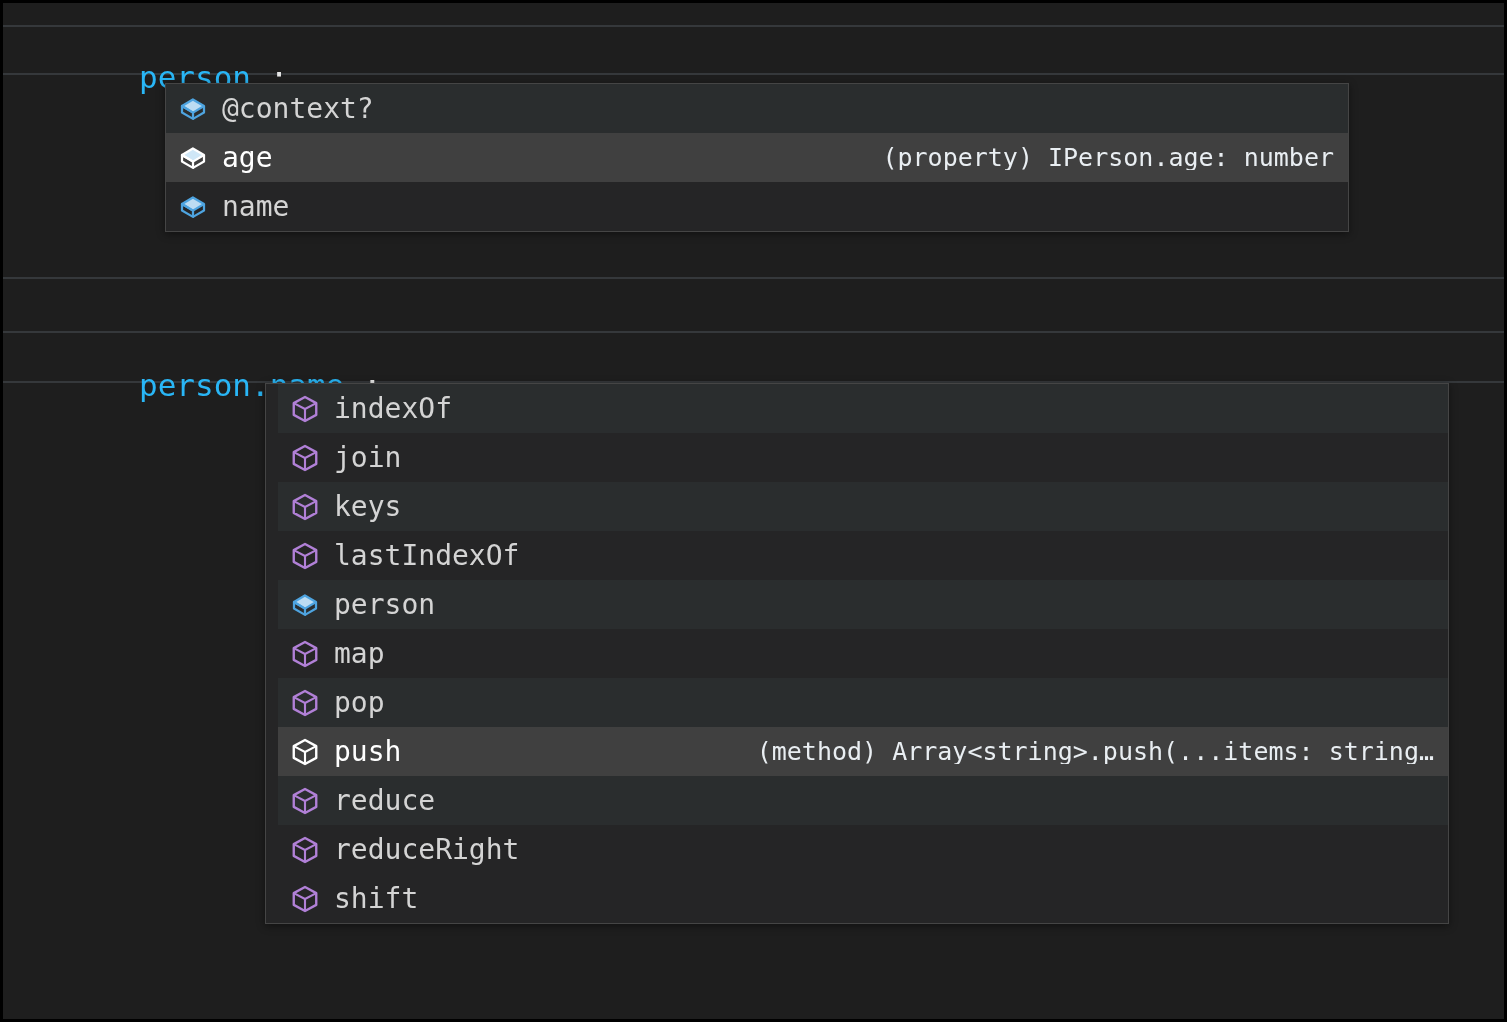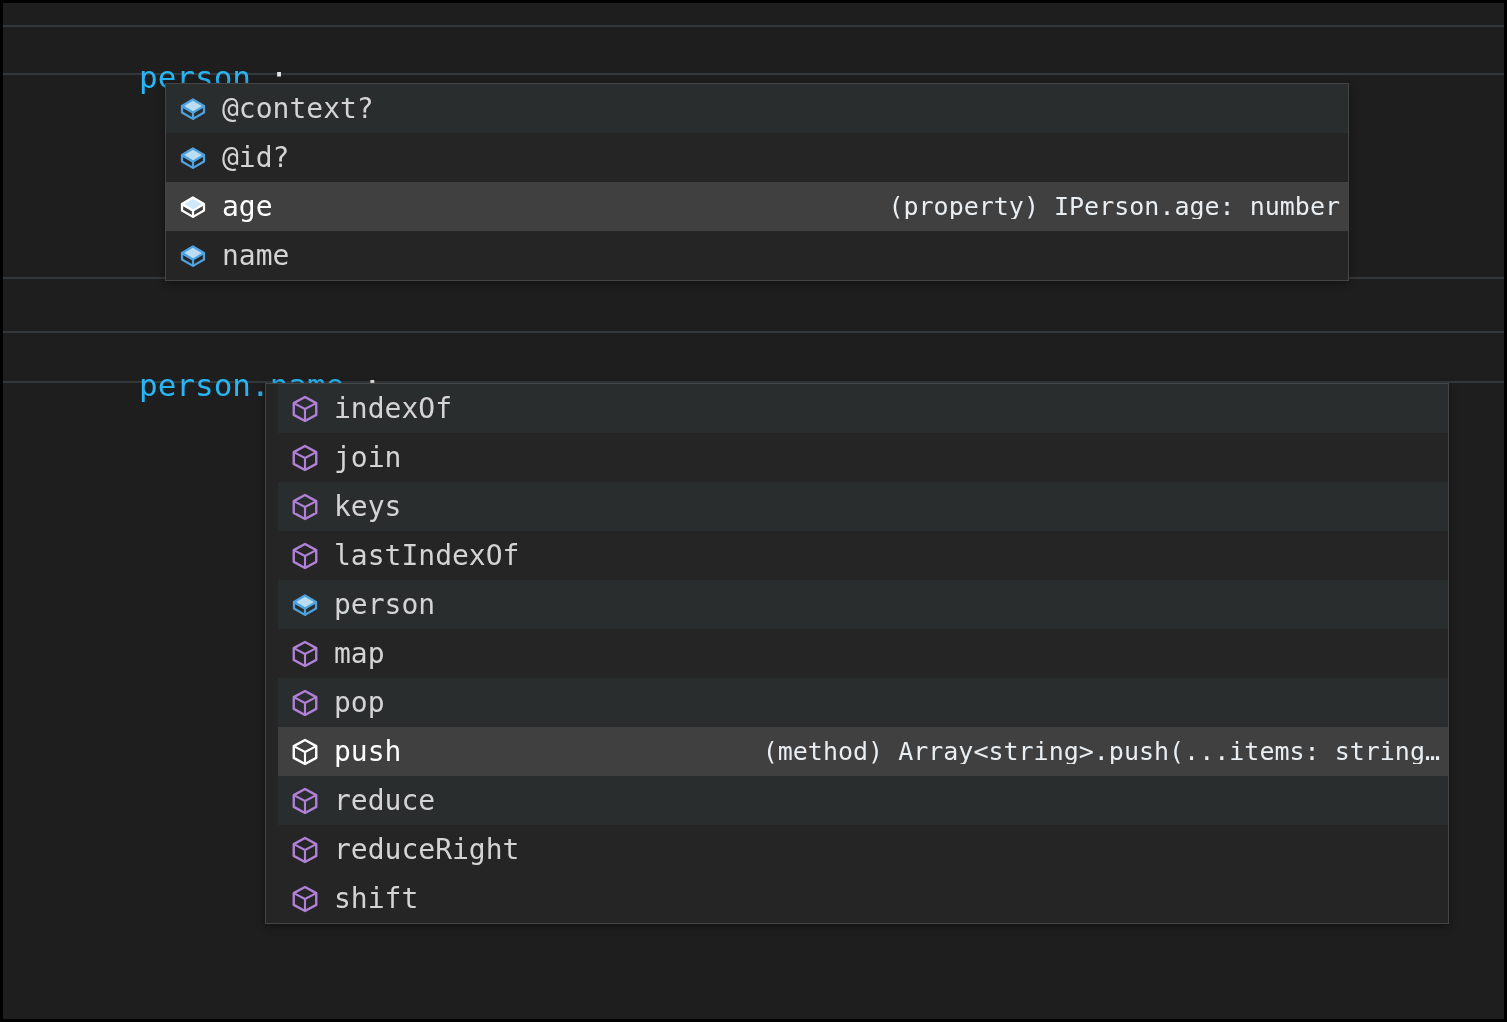--- a/index.html
+++ b/index.html
@@ -81,21 +81,21 @@
   .srow .label {
     color:#d4d4d4;
     font-family:"DejaVu Sans Mono","Liberation Mono",monospace;
     font-size:28px;
     line-height:28px;
     white-space:nowrap;
   }
   .srow.selected .label { color:#ffffff; }
   .srow .detail {
     margin-left:auto;
-    padding-right:8px;
+    padding-right:14px;
     color:#cfd8de;
     font-family:"DejaVu Sans Mono","Liberation Mono",monospace;
     font-size:25px;
     line-height:25px;
     white-space:nowrap;
     overflow:hidden;
     opacity:0;
   }
   .srow.selected .detail { opacity:1; color:#e9eef2; }
 
@@ -127,87 +127,78 @@
     <div class="suggest" id="suggest-1">
         <div class="srow alt">
           <svg class="icon" viewBox="0 0 24 24">
             <path d="M3.2 9.6 11.9 4.4 20.8 9.6 12 14.9Z" fill="#bcdcf2" stroke="#4ea4e0" stroke-width="1.8" stroke-linejoin="round"></path>
             <path d="M3.2 9.6v5.2L12 19.9v-5Z" fill="none" stroke="#4ea4e0" stroke-width="1.8" stroke-linejoin="round"></path>
             <path d="M20.8 9.6v5.2L12 19.9" fill="none" stroke="#4ea4e0" stroke-width="1.8" stroke-linejoin="round"></path>
           </svg>
           <span class="label">@context?</span>
           <span class="detail"></span>
         </div>
+        <div class="srow selected">
+          <svg class="icon" viewBox="0 0 24 24">
+            <path d="M3.2 9.6 11.9 4.4 20.8 9.6 12 14.9Z" fill="#cfe7f7" stroke="#ffffff" stroke-width="1.8" stroke-linejoin="round"></path>
+            <path d="M3.2 9.6v5.2L12 19.9v-5Z" fill="none" stroke="#ffffff" stroke-width="1.8" stroke-linejoin="round"></path>
+            <path d="M20.8 9.6v5.2L12 19.9" fill="none" stroke="#ffffff" stroke-width="1.8" stroke-linejoin="round"></path>
+          </svg>
+          <span class="label">age</span>
+          <span class="detail">(property) IPerson.age: number</span>
+        </div>
         <div class="srow">
           <svg class="icon" viewBox="0 0 24 24">
             <path d="M3.2 9.6 11.9 4.4 20.8 9.6 12 14.9Z" fill="#bcdcf2" stroke="#4ea4e0" stroke-width="1.8" stroke-linejoin="round"></path>
             <path d="M3.2 9.6v5.2L12 19.9v-5Z" fill="none" stroke="#4ea4e0" stroke-width="1.8" stroke-linejoin="round"></path>
             <path d="M20.8 9.6v5.2L12 19.9" fill="none" stroke="#4ea4e0" stroke-width="1.8" stroke-linejoin="round"></path>
           </svg>
-          <span class="label">@id?</span>
-          <span class="detail"></span>
-        </div>
-        <div class="srow selected">
-          <svg class="icon" viewBox="0 0 24 24">
-            <path d="M3.2 9.6 11.9 4.4 20.8 9.6 12 14.9Z" fill="#cfe7f7" stroke="#ffffff" stroke-width="1.8" stroke-linejoin="round"></path>
-            <path d="M3.2 9.6v5.2L12 19.9v-5Z" fill="none" stroke="#ffffff" stroke-width="1.8" stroke-linejoin="round"></path>
-            <path d="M20.8 9.6v5.2L12 19.9" fill="none" stroke="#ffffff" stroke-width="1.8" stroke-linejoin="round"></path>
-          </svg>
-          <span class="label">age</span>
-          <span class="detail">(property) IPerson.age: number</span>
-        </div>
-        <div class="srow">
+          <span class="label">name</span>
+          <span class="detail"></span>
+        </div>
+      </div>
+    <div class="suggest" id="suggest-2">
+        <div class="srow alt">
+          <svg class="icon" viewBox="0 0 24 24">
+            <path d="M12 2.4 21 7.3v9.4L12 21.6 3 16.7V7.3Z" fill="none" stroke="#b180d7" stroke-width="1.9" stroke-linejoin="round"></path>
+            <path d="M12 12 21 7.3M12 12 3 7.3M12 12v9.6" fill="none" stroke="#b180d7" stroke-width="1.7" stroke-linejoin="round"></path>
+          </svg>
+          <span class="label">indexOf</span>
+          <span class="detail"></span>
+        </div>
+        <div class="srow">
+          <svg class="icon" viewBox="0 0 24 24">
+            <path d="M12 2.4 21 7.3v9.4L12 21.6 3 16.7V7.3Z" fill="none" stroke="#b180d7" stroke-width="1.9" stroke-linejoin="round"></path>
+            <path d="M12 12 21 7.3M12 12 3 7.3M12 12v9.6" fill="none" stroke="#b180d7" stroke-width="1.7" stroke-linejoin="round"></path>
+          </svg>
+          <span class="label">join</span>
+          <span class="detail"></span>
+        </div>
+        <div class="srow alt">
+          <svg class="icon" viewBox="0 0 24 24">
+            <path d="M12 2.4 21 7.3v9.4L12 21.6 3 16.7V7.3Z" fill="none" stroke="#b180d7" stroke-width="1.9" stroke-linejoin="round"></path>
+            <path d="M12 12 21 7.3M12 12 3 7.3M12 12v9.6" fill="none" stroke="#b180d7" stroke-width="1.7" stroke-linejoin="round"></path>
+          </svg>
+          <span class="label">keys</span>
+          <span class="detail"></span>
+        </div>
+        <div class="srow">
+          <svg class="icon" viewBox="0 0 24 24">
+            <path d="M12 2.4 21 7.3v9.4L12 21.6 3 16.7V7.3Z" fill="none" stroke="#b180d7" stroke-width="1.9" stroke-linejoin="round"></path>
+            <path d="M12 12 21 7.3M12 12 3 7.3M12 12v9.6" fill="none" stroke="#b180d7" stroke-width="1.7" stroke-linejoin="round"></path>
+          </svg>
+          <span class="label">lastIndexOf</span>
+          <span class="detail"></span>
+        </div>
+        <div class="srow alt">
           <svg class="icon" viewBox="0 0 24 24">
             <path d="M3.2 9.6 11.9 4.4 20.8 9.6 12 14.9Z" fill="#bcdcf2" stroke="#4ea4e0" stroke-width="1.8" stroke-linejoin="round"></path>
             <path d="M3.2 9.6v5.2L12 19.9v-5Z" fill="none" stroke="#4ea4e0" stroke-width="1.8" stroke-linejoin="round"></path>
             <path d="M20.8 9.6v5.2L12 19.9" fill="none" stroke="#4ea4e0" stroke-width="1.8" stroke-linejoin="round"></path>
           </svg>
-          <span class="label">name</span>
-          <span class="detail"></span>
-        </div>
-      </div>
-    <div class="suggest" id="suggest-2">
-        <div class="srow alt">
-          <svg class="icon" viewBox="0 0 24 24">
-            <path d="M12 2.4 21 7.3v9.4L12 21.6 3 16.7V7.3Z" fill="none" stroke="#b180d7" stroke-width="1.9" stroke-linejoin="round"></path>
-            <path d="M12 12 21 7.3M12 12 3 7.3M12 12v9.6" fill="none" stroke="#b180d7" stroke-width="1.7" stroke-linejoin="round"></path>
-          </svg>
-          <span class="label">indexOf</span>
-          <span class="detail"></span>
-        </div>
-        <div class="srow">
-          <svg class="icon" viewBox="0 0 24 24">
-            <path d="M12 2.4 21 7.3v9.4L12 21.6 3 16.7V7.3Z" fill="none" stroke="#b180d7" stroke-width="1.9" stroke-linejoin="round"></path>
-            <path d="M12 12 21 7.3M12 12 3 7.3M12 12v9.6" fill="none" stroke="#b180d7" stroke-width="1.7" stroke-linejoin="round"></path>
-          </svg>
-          <span class="label">join</span>
-          <span class="detail"></span>
-        </div>
-        <div class="srow alt">
-          <svg class="icon" viewBox="0 0 24 24">
-            <path d="M12 2.4 21 7.3v9.4L12 21.6 3 16.7V7.3Z" fill="none" stroke="#b180d7" stroke-width="1.9" stroke-linejoin="round"></path>
-            <path d="M12 12 21 7.3M12 12 3 7.3M12 12v9.6" fill="none" stroke="#b180d7" stroke-width="1.7" stroke-linejoin="round"></path>
-          </svg>
-          <span class="label">keys</span>
-          <span class="detail"></span>
-        </div>
-        <div class="srow">
-          <svg class="icon" viewBox="0 0 24 24">
-            <path d="M12 2.4 21 7.3v9.4L12 21.6 3 16.7V7.3Z" fill="none" stroke="#b180d7" stroke-width="1.9" stroke-linejoin="round"></path>
-            <path d="M12 12 21 7.3M12 12 3 7.3M12 12v9.6" fill="none" stroke="#b180d7" stroke-width="1.7" stroke-linejoin="round"></path>
-          </svg>
-          <span class="label">lastIndexOf</span>
-          <span class="detail"></span>
-        </div>
-        <div class="srow alt">
-          <svg class="icon" viewBox="0 0 24 24">
-            <path d="M3.2 9.6 11.9 4.4 20.8 9.6 12 14.9Z" fill="#bcdcf2" stroke="#4ea4e0" stroke-width="1.8" stroke-linejoin="round"></path>
-            <path d="M3.2 9.6v5.2L12 19.9v-5Z" fill="none" stroke="#4ea4e0" stroke-width="1.8" stroke-linejoin="round"></path>
-            <path d="M20.8 9.6v5.2L12 19.9" fill="none" stroke="#4ea4e0" stroke-width="1.8" stroke-linejoin="round"></path>
-          </svg>
           <span class="label">person</span>
           <span class="detail"></span>
         </div>
         <div class="srow">
           <svg class="icon" viewBox="0 0 24 24">
             <path d="M12 2.4 21 7.3v9.4L12 21.6 3 16.7V7.3Z" fill="none" stroke="#b180d7" stroke-width="1.9" stroke-linejoin="round"></path>
             <path d="M12 12 21 7.3M12 12 3 7.3M12 12v9.6" fill="none" stroke="#b180d7" stroke-width="1.7" stroke-linejoin="round"></path>
           </svg>
           <span class="label">map</span>
           <span class="detail"></span>

